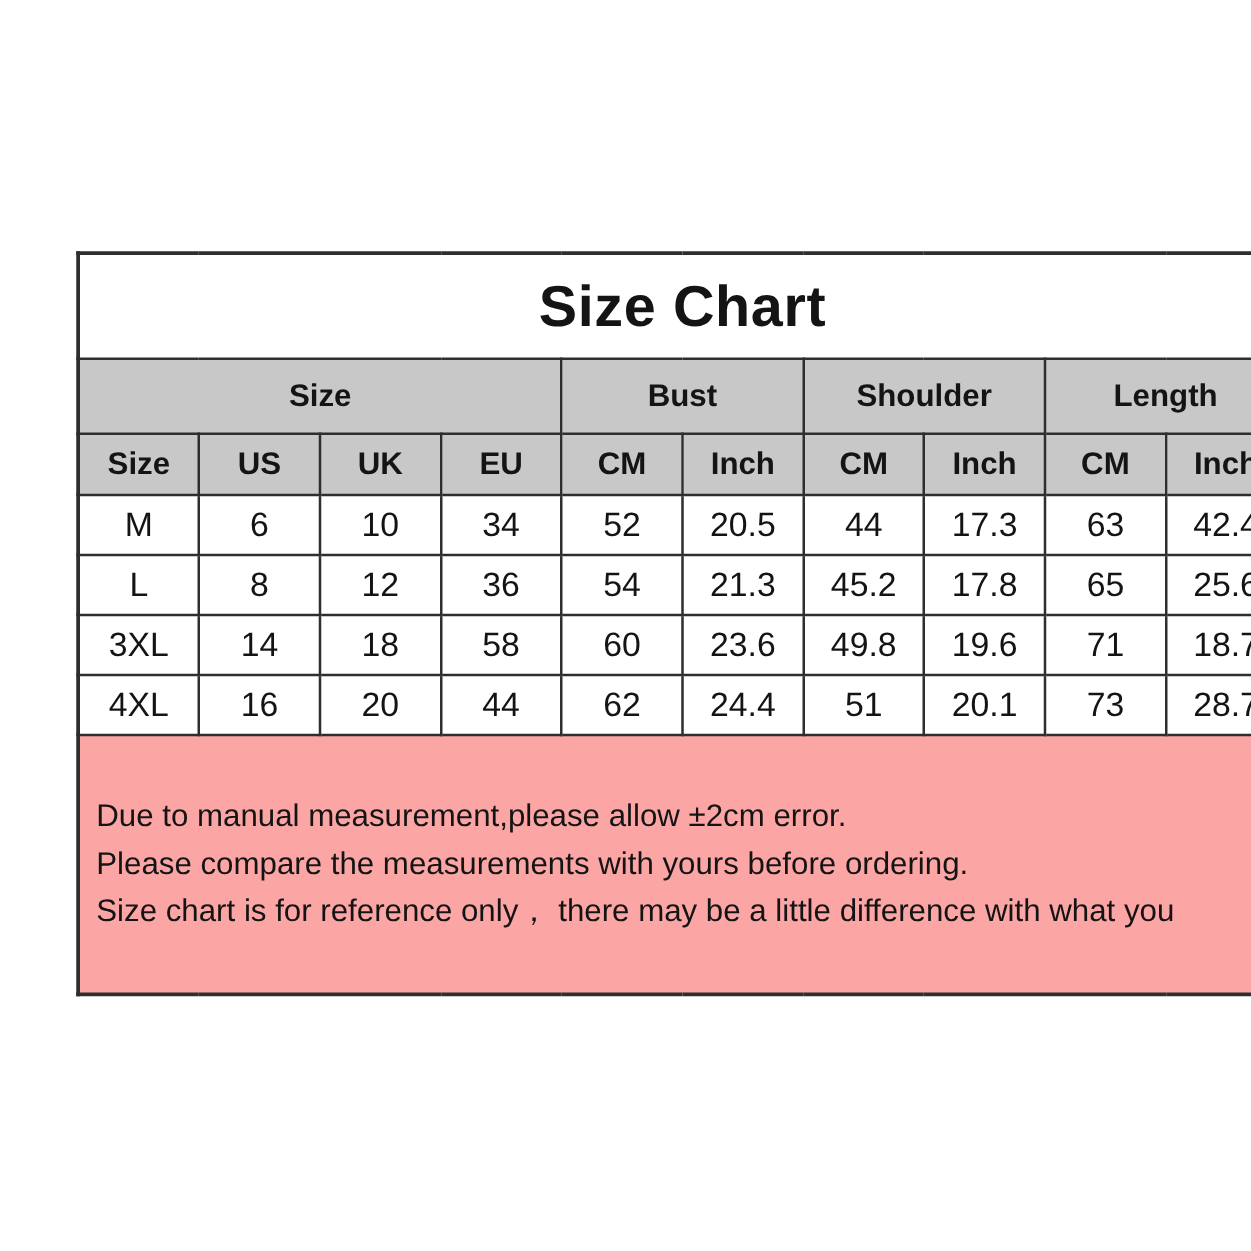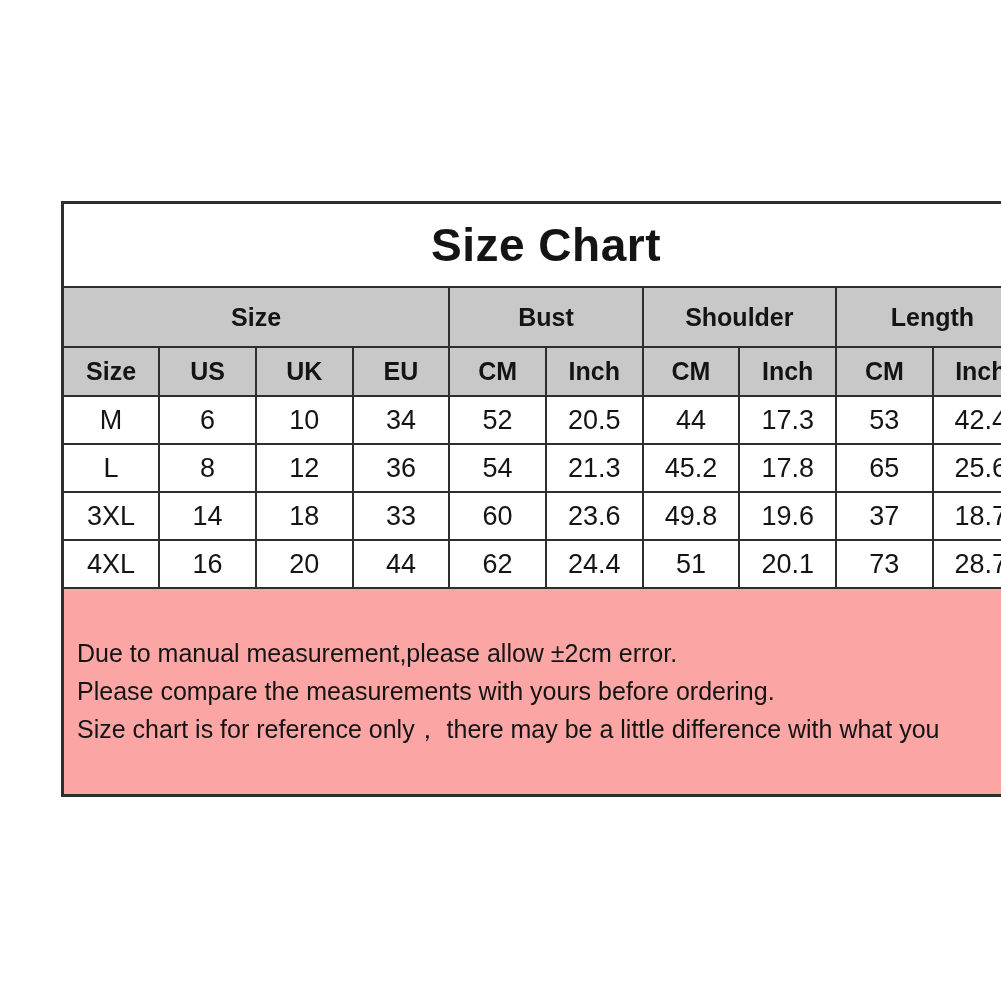--- a/index.html
+++ b/index.html
@@ -119,21 +119,21 @@
 
     <tr class="data-row">
       <td>M</td>
       <td>6</td>
       <td>10</td>
       <td>34</td>
       <td>52</td>
       <td>20.5</td>
       <td>44</td>
       <td>17.3</td>
-      <td>53</td>
+      <td>63</td>
       <td>42.4</td>
     </tr>
 
     <tr class="data-row">
       <td>L</td>
       <td>8</td>
       <td>12</td>
       <td>36</td>
       <td>54</td>
       <td>21.3</td>
@@ -142,26 +142,26 @@
       <td>65</td>
       <td>25.6</td>
     </tr>
 
 
 
     <tr class="data-row">
       <td>3XL</td>
       <td>14</td>
       <td>18</td>
-      <td>33</td>
+      <td>58</td>
       <td>60</td>
       <td>23.6</td>
       <td>49.8</td>
       <td>19.6</td>
-      <td>37</td>
+      <td>71</td>
       <td>18.7</td>
     </tr>
 
     <tr class="data-row">
       <td>4XL</td>
       <td>16</td>
       <td>20</td>
       <td>44</td>
       <td>62</td>
       <td>24.4</td>

